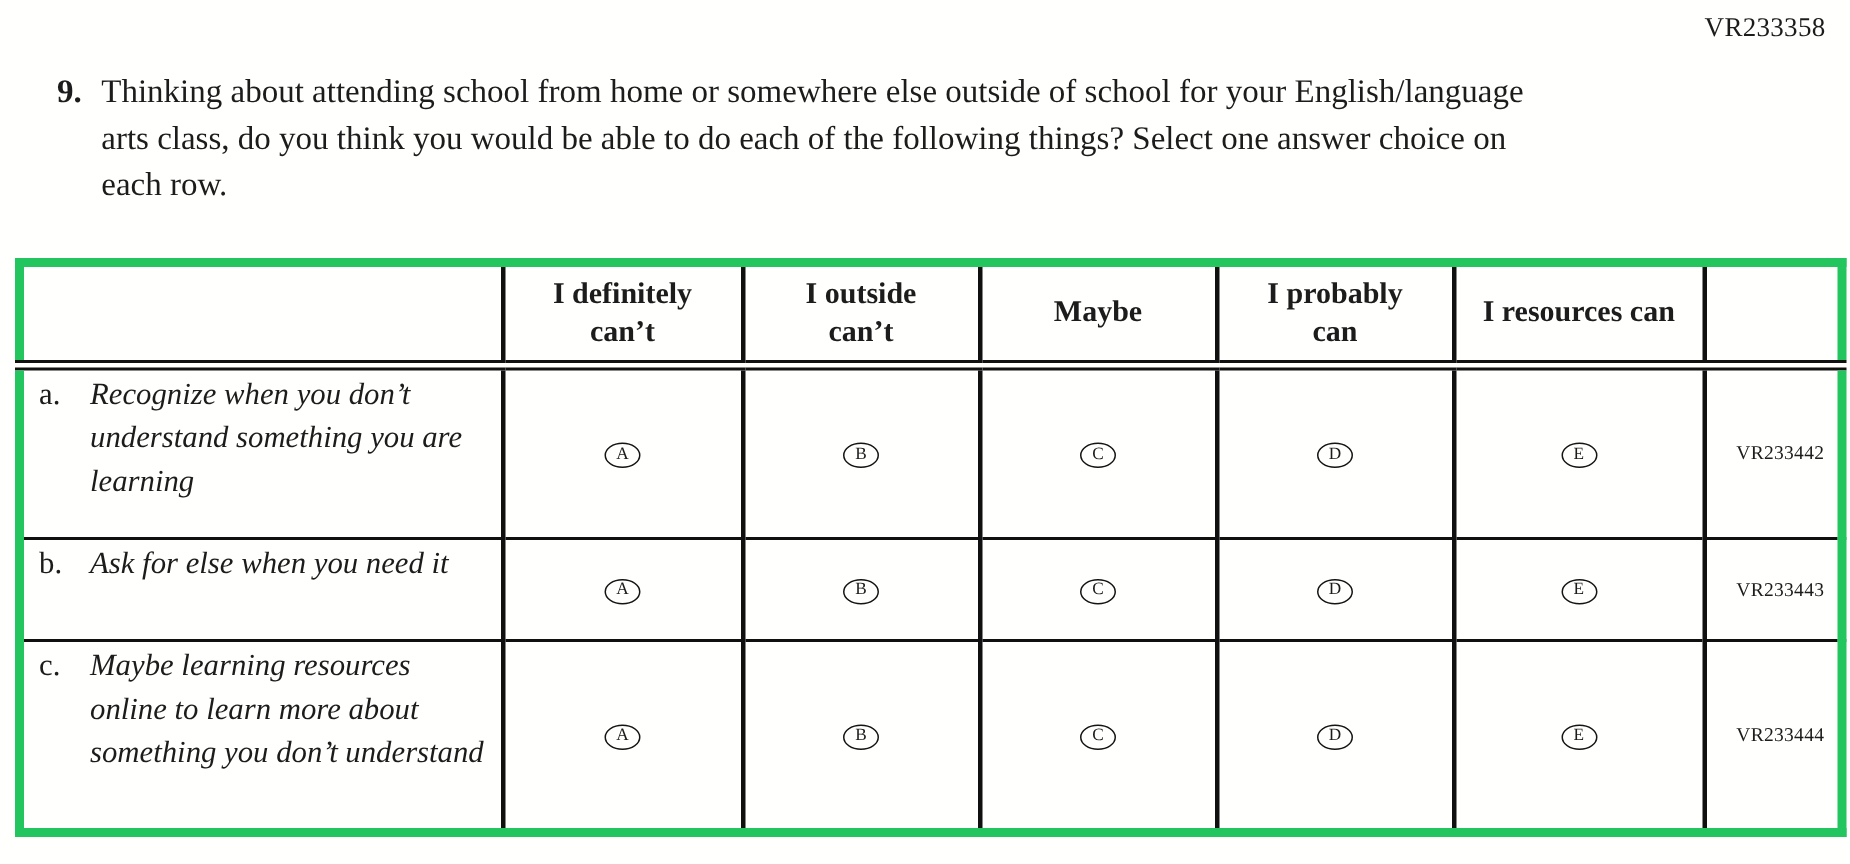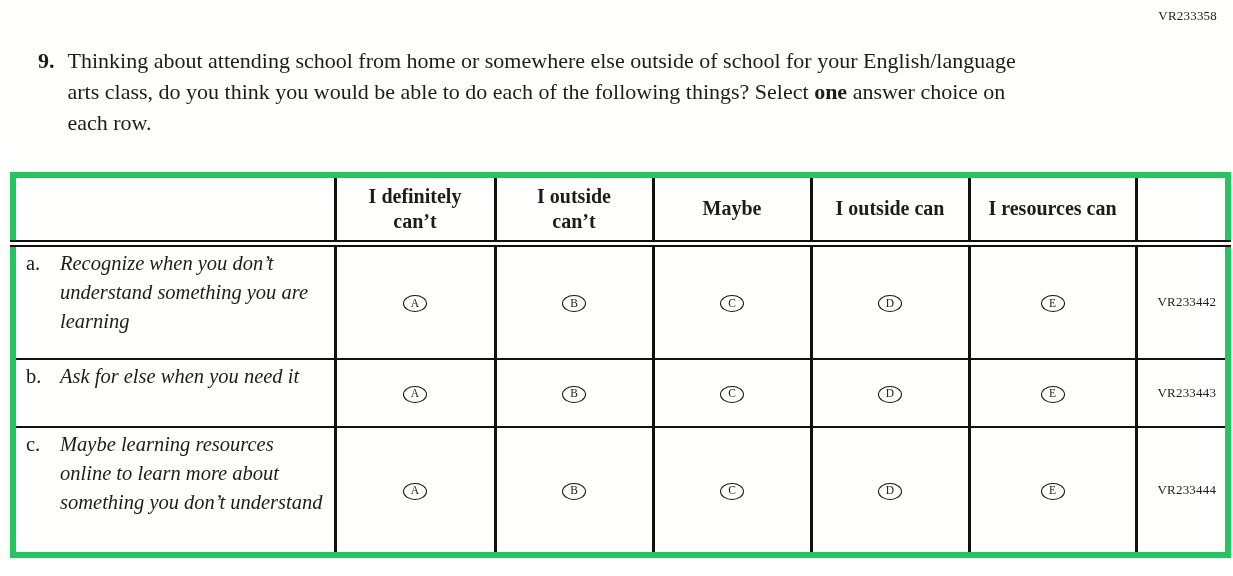--- a/index.html
+++ b/index.html
@@ -8,41 +8,41 @@
     width: 1233px; height: 576px;
     background: #fffffd;
     font-family: "Liberation Serif", serif;
     color: #1c1c1c;
     overflow: hidden;
     position: relative;
   }
   .page-code {
     position: absolute;
     top: 8px; right: 16px;
-    font-size: 13px;
+    font-size: 18px;
     letter-spacing: 0.2px;
   }
   .question {
     position: absolute;
     top: 45px; left: 38px;
     display: flex;
     gap: 13px;
   }
   .q-num {
     font-weight: bold;
     font-size: 22px;
     line-height: 31px;
     flex: none;
   }
   .q-text {
     font-size: 22px;
     line-height: 31px;
     max-width: 968px;
   }
-  .q-bold { font-weight: bold; margin-top: 44px; }
+  .q-bold { font-weight: normal; margin-top: 44px; }
 
   .survey-table-wrap {
     position: absolute;
     top: 172px; left: 10px;
   }
   table.survey {
     border-collapse: collapse;
     table-layout: fixed;
     width: 1215px;
     border: 6px solid #22c55e;
@@ -120,21 +120,21 @@
         <col style="width:158px">
         <col style="width:167px">
         <col style="width:92px">
   </colgroup>
   <thead>
     <tr class="hdr">
       <th></th>
       <th>I definitely can’t</th>
       <th>I outside can’t</th>
       <th>Maybe</th>
-      <th>I outside can</th>
+      <th>I probably can</th>
       <th>I resources can</th>
       <th></th>
     </tr>
   </thead>
   <tbody>
     <tr class="row-a">
       <td class="item">
         <div class="item-inner">
           <span class="item-letter">a.</span>
           <span class="item-text">Recognize when you don’t understand something you are learning</span>

